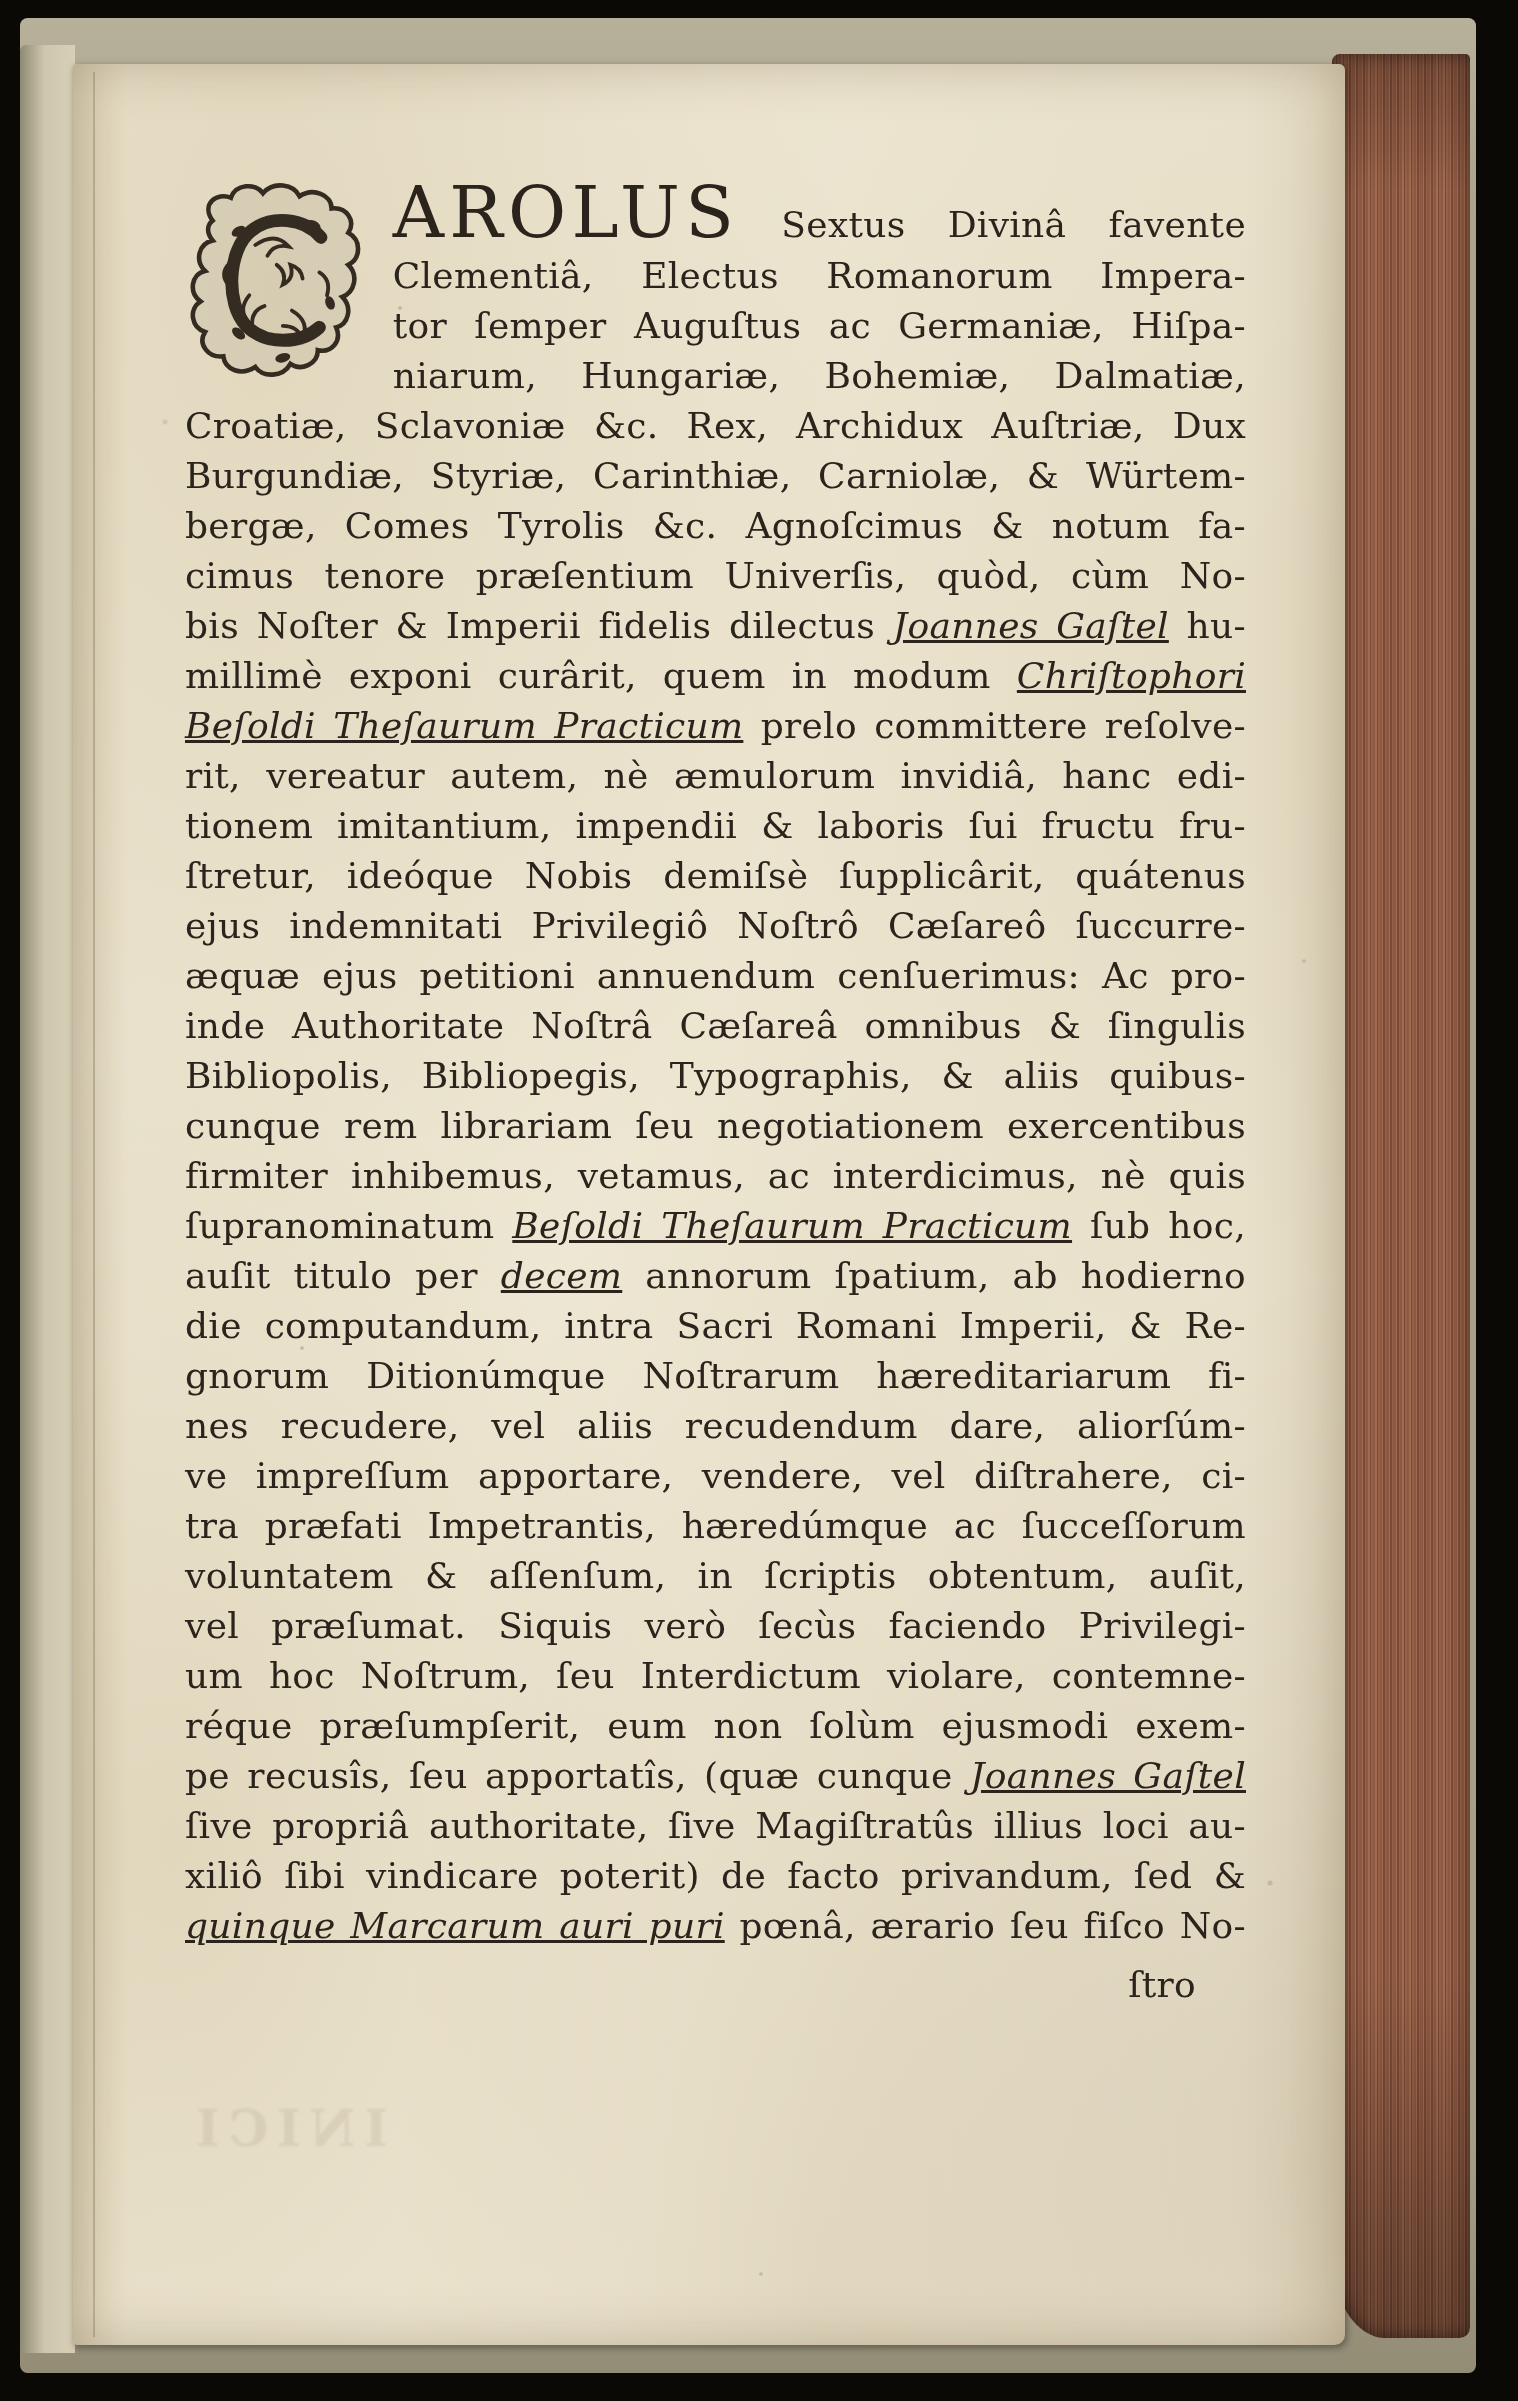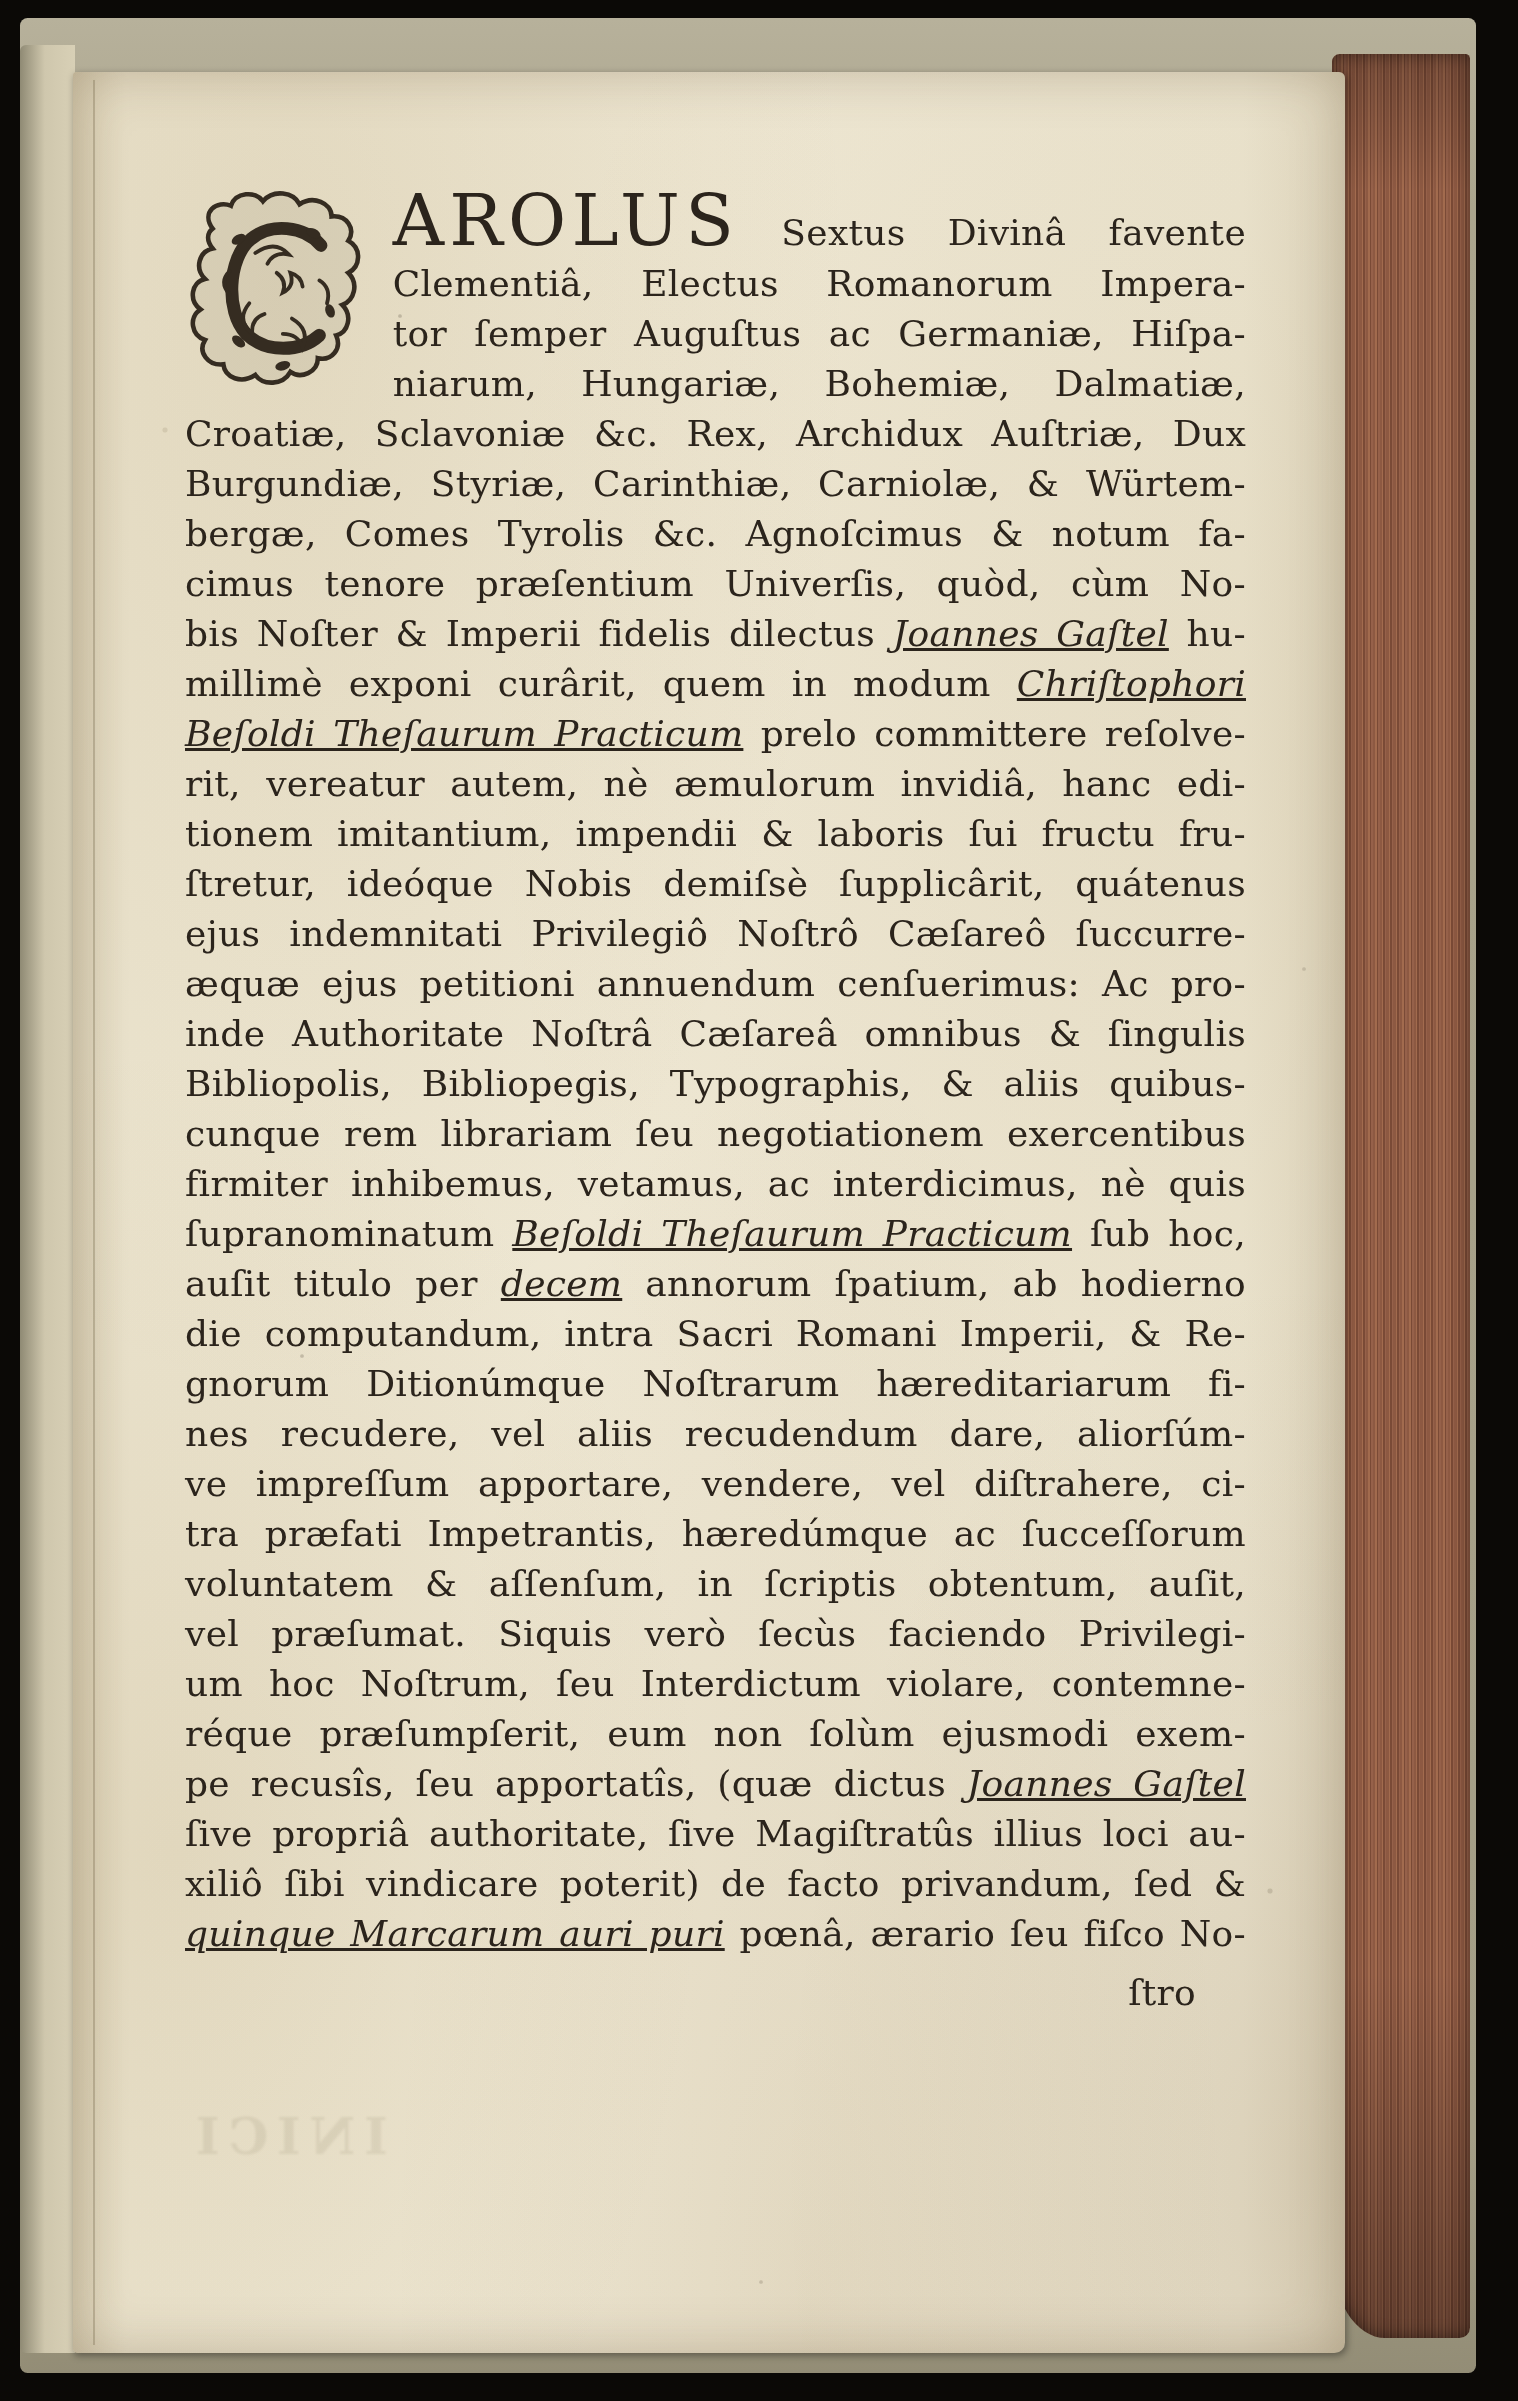--- a/index.html
+++ b/index.html
@@ -31,21 +31,20 @@
     background:
       radial-gradient(ellipse at 16% 10%, rgba(150,120,60,.12), transparent 38%),
       radial-gradient(ellipse at 88% 28%, rgba(160,130,70,.08), transparent 45%),
       radial-gradient(ellipse at 8% 78%, rgba(150,120,60,.13), transparent 32%),
       radial-gradient(ellipse at 58% 98%, rgba(140,110,60,.12), transparent 40%),
       radial-gradient(ellipse at 97% 92%, rgba(120,90,50,.14), transparent 30%),
       linear-gradient(90deg,#ddd4bb 0px,#ece5d0 53px,#eee7d3 50%,#ebe4cf 92%,#ded5bd 100%),
       var(--paper,#e9e2cd);
     box-shadow:inset 0 0 53px rgba(90,70,40,.28), 1.5px 2.3px 7.6px rgba(0,0,0,.35);
     border-radius:3px 6px 10.6px 4.6px;
-    margin-top:8px;
   }
   .page::before{ 
     content:"";position:absolute;left:20px;top:7.6px;bottom:7.6px;width:1.5px;
     background:rgba(110,95,65,.30);
   }
   .text-block{
     position:absolute;left:112px;top:111px;width:1061px;
     color:var(--ink,#2b241c);
     font-size:36px;line-height:50px;letter-spacing:0.3px;
   }
@@ -143,21 +142,21 @@
           <div class="line"><span>auſit titulo per </span><span class="it">decem</span><span> annorum ſpatium, ab hodierno</span></div>
           <div class="line"><span>die computandum, intra Sacri Romani Imperii, &amp; Re-</span></div>
           <div class="line"><span>gnorum Ditionúmque Noſtrarum hæreditariarum fi-</span></div>
           <div class="line"><span>nes recudere, vel aliis recudendum dare, aliorſúm-</span></div>
           <div class="line"><span>ve impreſſum apportare, vendere, vel diſtrahere, ci-</span></div>
           <div class="line"><span>tra præfati Impetrantis, hæredúmque ac ſucceſſorum</span></div>
           <div class="line"><span>voluntatem &amp; aſſenſum, in ſcriptis obtentum, auſit,</span></div>
           <div class="line"><span>vel præſumat. Siquis verò ſecùs faciendo Privilegi-</span></div>
           <div class="line"><span>um hoc Noſtrum, ſeu Interdictum violare, contemne-</span></div>
           <div class="line"><span>réque præſumpſerit, eum non ſolùm ejusmodi exem-</span></div>
-          <div class="line"><span>pe recusîs, ſeu apportatîs, (quæ dictus </span><span class="it">Joannes Gaſtel</span></div>
+          <div class="line"><span>pe recusîs, ſeu apportatîs, (quæ cunque </span><span class="it">Joannes Gaſtel</span></div>
           <div class="line"><span>ſive propriâ authoritate, ſive Magiſtratûs illius loci au-</span></div>
           <div class="line"><span>xiliô ſibi vindicare poterit) de facto privandum, ſed &amp;</span></div>
           <div class="line"><span class="it">quinque Marcarum auri puri</span><span> pœnâ, ærario ſeu fiſco No-</span></div>
         </div>
 
       <div class="catchword-line">
         <span>ſtro</span>
       </div>
 
     </div>

